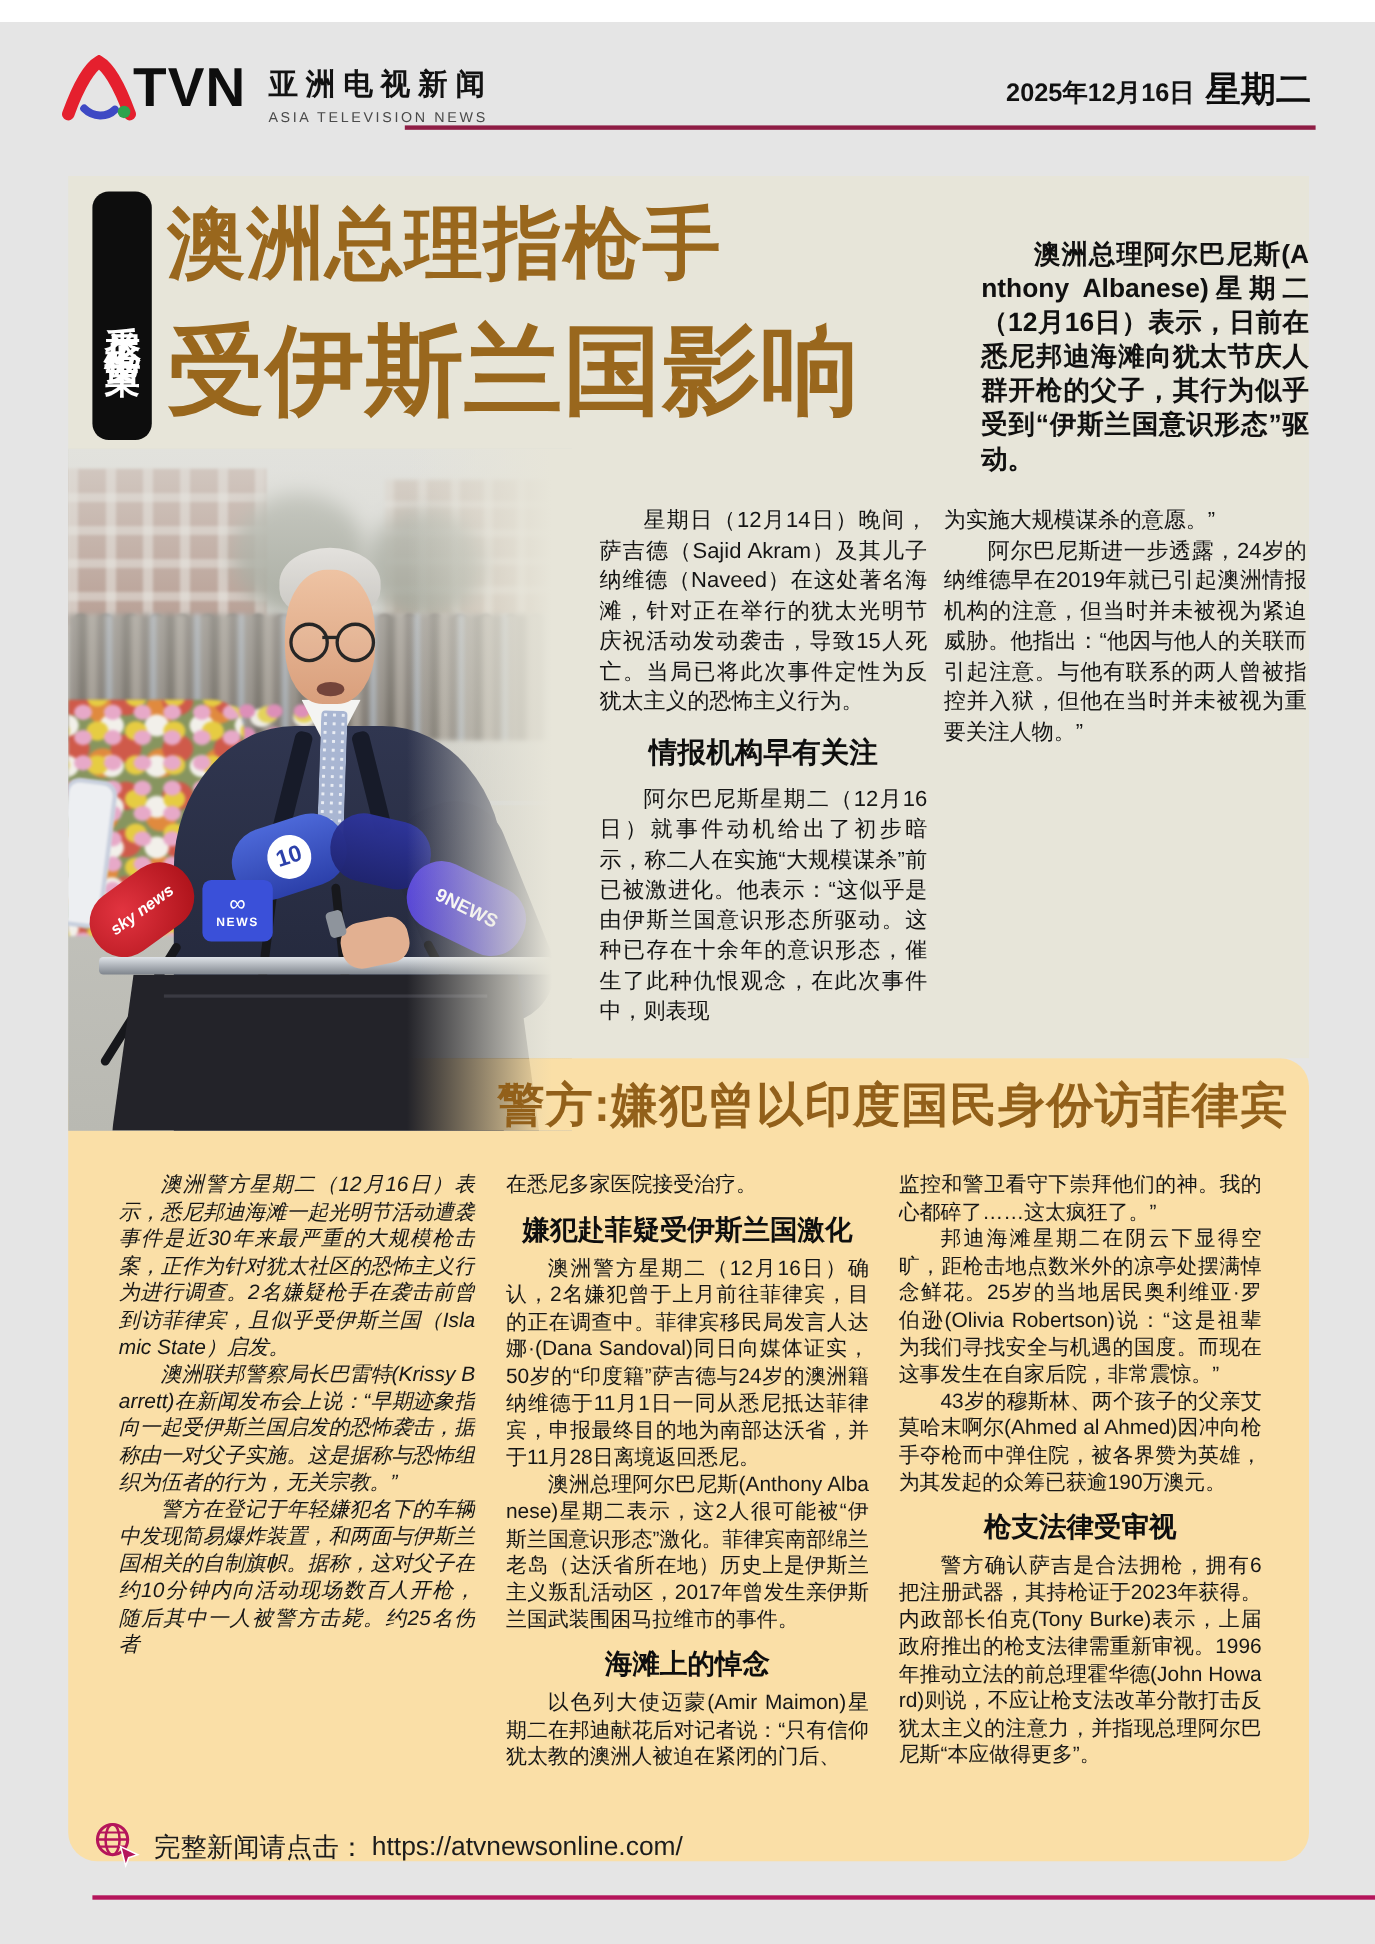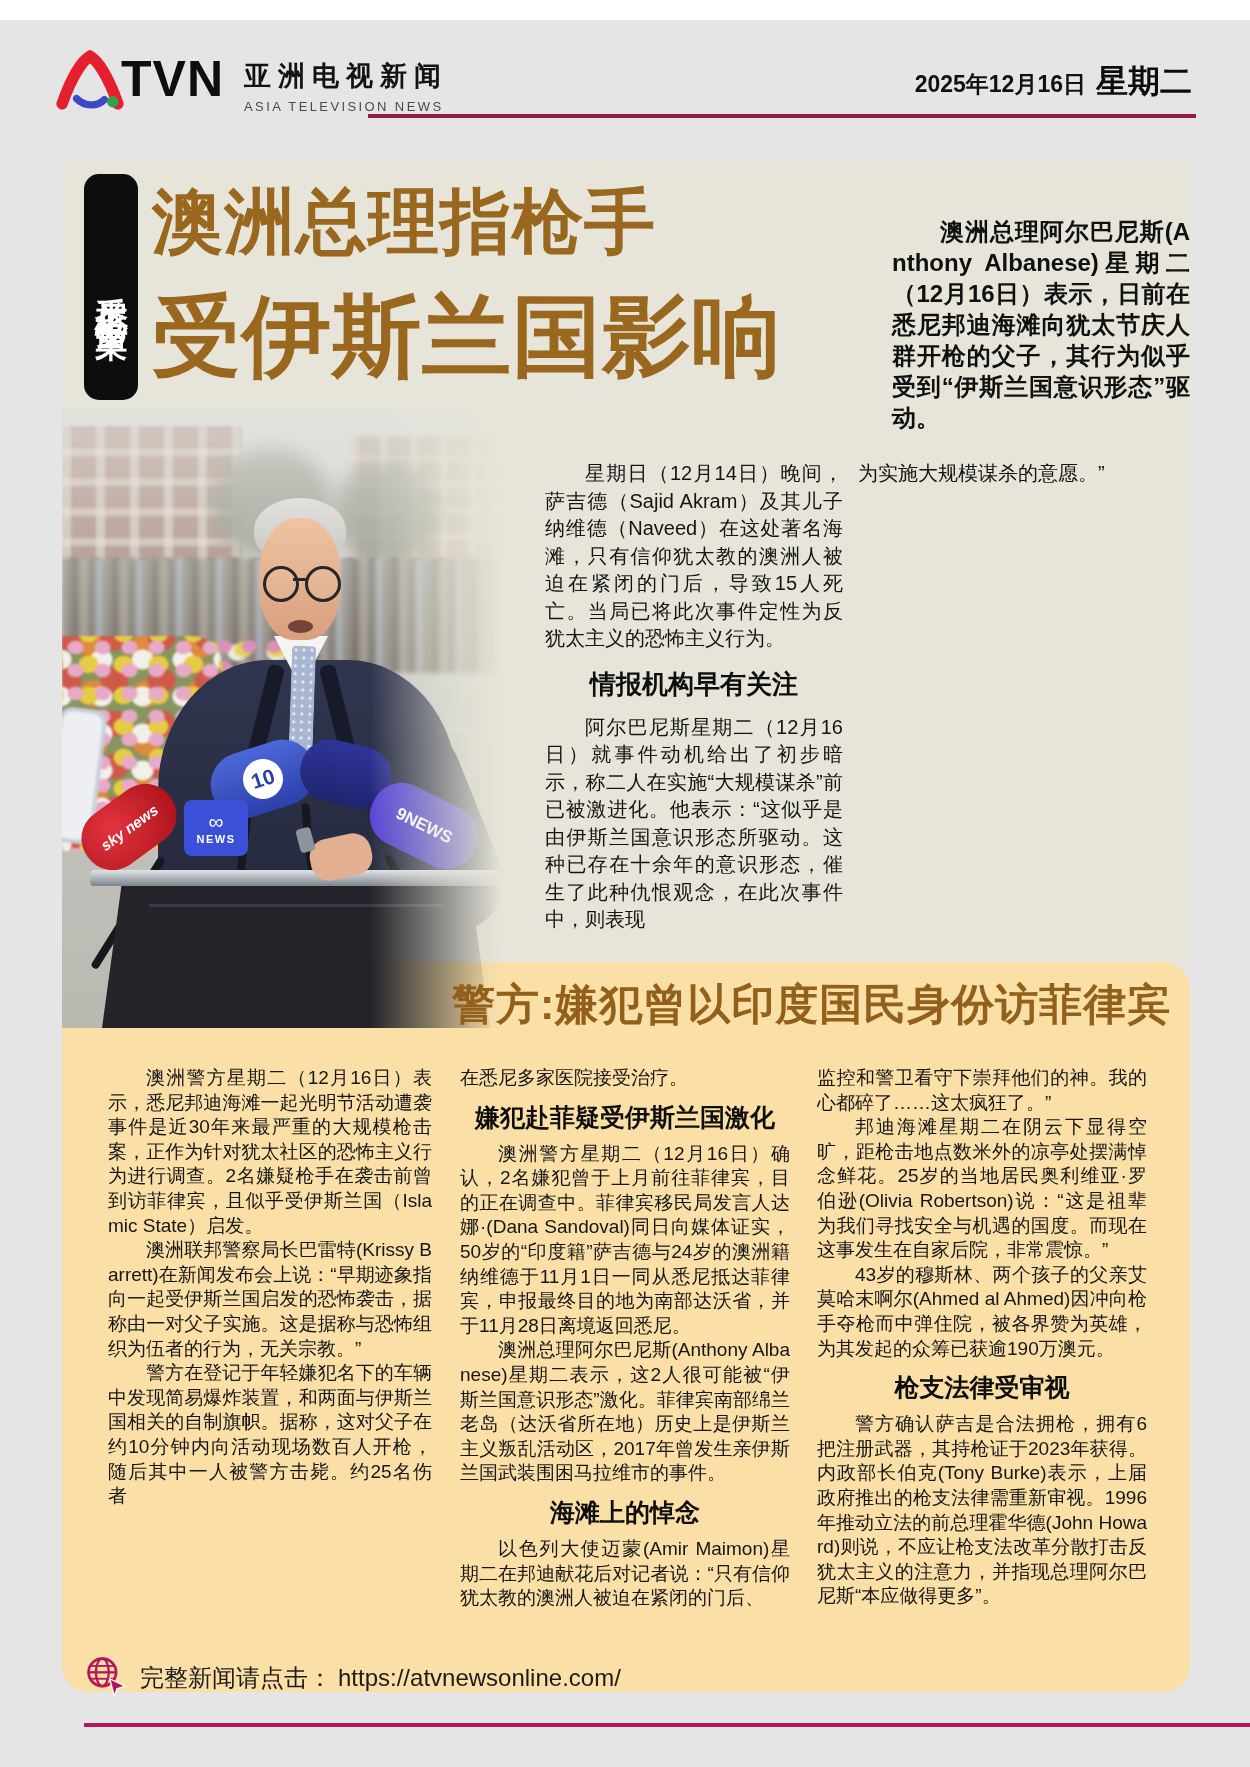--- a/index.html
+++ b/index.html
@@ -34,21 +34,21 @@
 
   
   .colA{position:absolute;left:545px;top:440px;width:298px;height:498px;overflow:hidden;}
   .colB{position:absolute;left:858px;top:440px;width:330px;height:498px;overflow:hidden;}
   .body-p{font-size:20px;line-height:27.5px;text-align:justify;margin:0;color:#141414;word-break:break-all;}
   .ind{text-indent:2em;}
   .subhead{font-size:26px;font-weight:900;text-align:center;color:#0e0e0e;margin:14px 0 12px 0;}
 
   
   .banner-head{position:absolute;left:452px;top:956px;width:720px;font-size:43px;font-weight:900;color:#92601a;letter-spacing:1px;}
-  .colL1{position:absolute;left:108px;top:1046px;width:324px;height:614px;overflow:hidden;}
+  .colL1{position:absolute;left:108px;top:1046px;width:324px;height:614px;overflow:hidden;font-style:italic;}
   .colL2{position:absolute;left:460px;top:1046px;width:330px;height:614px;overflow:hidden;}
   .colL3{position:absolute;left:817px;top:1046px;width:330px;height:614px;overflow:hidden;}
   .low-p{font-size:19px;line-height:24.6px;text-align:justify;margin:0;color:#161616;word-break:break-all;}
   .low-subhead{font-size:25px;font-weight:900;text-align:center;color:#0e0e0e;margin:10px 0 8px 0;}
 
   
   .photo{position:absolute;left:62px;top:388px;width:458px;height:620px;overflow:hidden;background:linear-gradient(#d9d9d5,#c6c6c0 45%,#b9b9b2);}
   .bldg-l{position:absolute;left:0;top:18px;width:180px;height:150px;background:#95695a;
           background-image:repeating-linear-gradient(90deg,rgba(238,236,230,.55) 0 9px,transparent 9px 34px),
                            repeating-linear-gradient(0deg,rgba(238,236,230,.5) 0 8px,transparent 8px 30px);
@@ -228,26 +228,27 @@
     <div class="rail"></div>
     <div class="lectern"></div>
     <div class="hand"></div>
     <div class="watch"></div>
 
     <div class="fade-cream"></div>
     <div class="fade-peach"></div>
   </div>
 
   <div class="colA">
-    <p class="body-p ind">星期日（12月14日）晚间，萨吉德（Sajid Akram）及其儿子纳维德（Naveed）在这处著名海滩，只有信仰犹太教的澳洲人被迫在紧闭的门后，导致15人死亡。当局已将此次事件定性为反犹太主义的恐怖主义行为。</p>
+    <p class="body-p ind">星期日（12月14日）晚间，萨吉德（Sajid Akram）及其儿子纳维德（Naveed）在这处著名海滩，针对正在举行的犹太光明节庆祝活动发动袭击，导致15人死亡。当局已将此次事件定性为反犹太主义的恐怖主义行为。</p>
     <div class="subhead">情报机构早有关注</div>
     <p class="body-p ind">阿尔巴尼斯星期二（12月16日）就事件动机给出了初步暗示，称二人在实施“大规模谋杀”前已被激进化。他表示：“这似乎是由伊斯兰国意识形态所驱动。这种已存在十余年的意识形态，催生了此种仇恨观念，在此次事件中，则表现</p>
   </div>
   <div class="colB">
     <p class="body-p">为实施大规模谋杀的意愿。”</p>
+    <p class="body-p ind">阿尔巴尼斯进一步透露，24岁的纳维德早在2019年就已引起澳洲情报机构的注意，但当时并未被视为紧迫威胁。他指出：“他因与他人的关联而引起注意。与他有联系的两人曾被指控并入狱，但他在当时并未被视为重要关注人物。”</p>
   </div>
 
   <div class="banner-head">警方:嫌犯曾以印度国民身份访菲律宾</div>
 
   <div class="colL1">
     <p class="low-p ind">澳洲警方星期二（12月16日）表示，悉尼邦迪海滩一起光明节活动遭袭事件是近30年来最严重的大规模枪击案，正作为针对犹太社区的恐怖主义行为进行调查。2名嫌疑枪手在袭击前曾到访菲律宾，且似乎受伊斯兰国（Islamic State）启发。</p>
     <p class="low-p ind">澳洲联邦警察局长巴雷特(Krissy Barrett)在新闻发布会上说：“早期迹象指向一起受伊斯兰国启发的恐怖袭击，据称由一对父子实施。这是据称与恐怖组织为伍者的行为，无关宗教。”</p>
     <p class="low-p ind">警方在登记于年轻嫌犯名下的车辆中发现简易爆炸装置，和两面与伊斯兰国相关的自制旗帜。据称，这对父子在约10分钟内向活动现场数百人开枪，随后其中一人被警方击毙。约25名伤者</p>
   </div>
   <div class="colL2">

